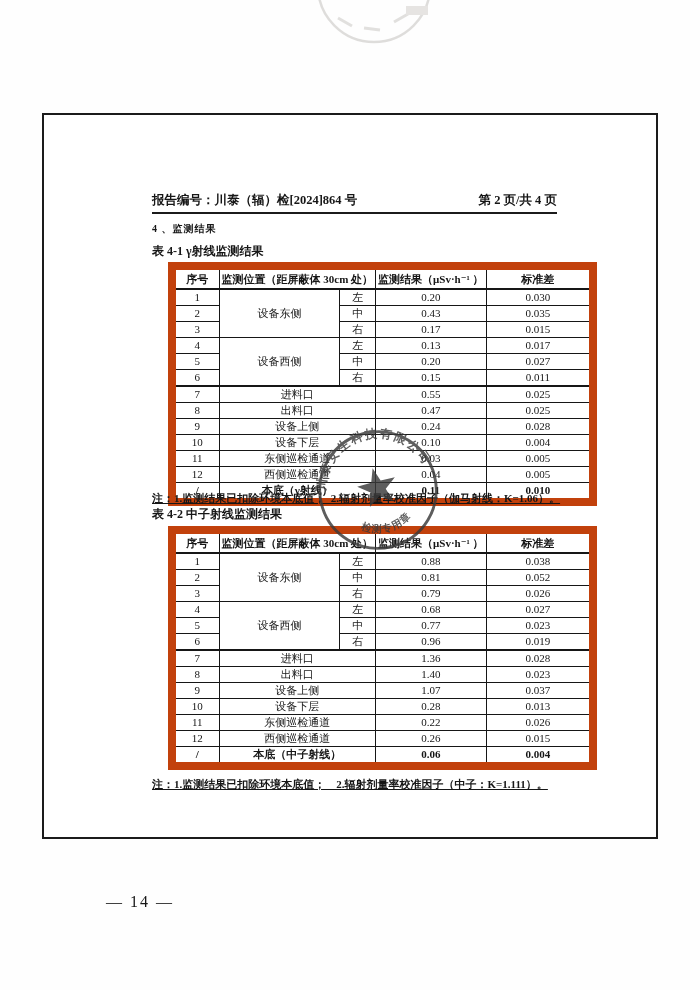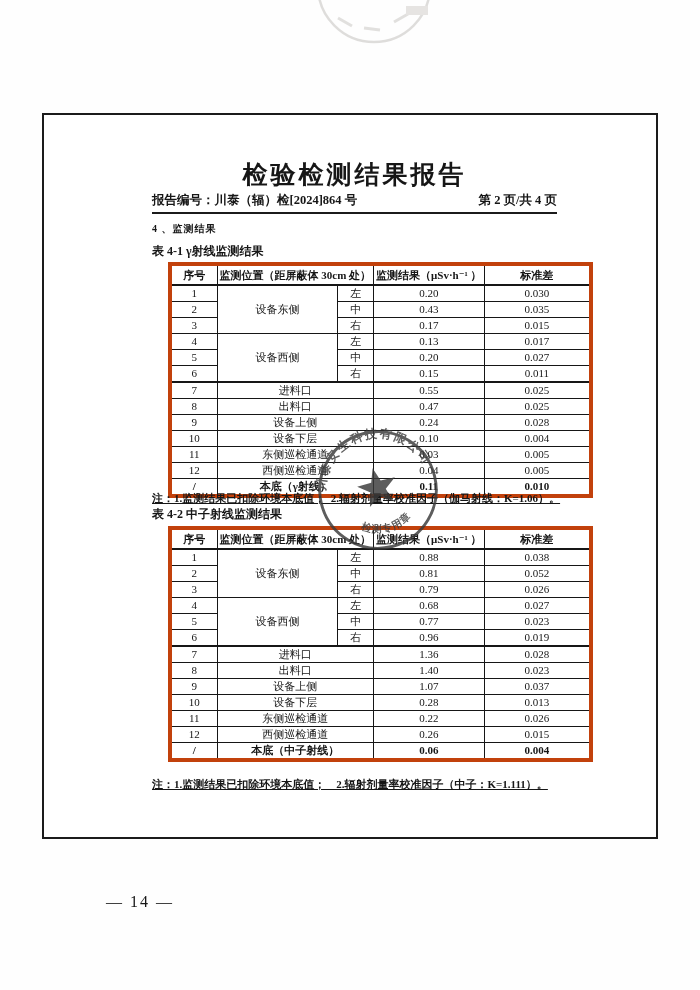--- a/index.html
+++ b/index.html
@@ -29,21 +29,21 @@
   }
   .tbl-caption{
     position:absolute;left:152px;width:405px;
     font-size:12px;font-weight:bold;
   }
   #cap1{top:243px;}
   #cap2{top:506px;}
   .tbl-wrap{position:absolute;left:168px;}
   #tblwrap1{top:262px;}
   #tblwrap2{top:526px;}
-  table.mtable{border-collapse:collapse;table-layout:fixed;border:4px solid #c2410c;}
+  table.mtable{border-collapse:collapse;table-layout:fixed;border:8px solid #c2410c;}
   table.mtable th,table.mtable td{
     border:1px solid #161616;text-align:center;vertical-align:middle;
     font-size:11px;padding:1px 2px;height:13px;line-height:1.15;
     overflow:hidden;white-space:nowrap;
   }
   table.mtable thead th{font-weight:bold;height:16px;border-bottom-width:2px;}
   table.mtable tr.sep td{border-top-width:2px;}
   table.mtable tr.boldrow td{font-weight:bold;}
   .tbl-note{
     position:absolute;left:152px;width:430px;
@@ -64,21 +64,20 @@
     opacity:.28;pointer-events:none;
   }
 </style>
 </head>
 <body>
 
 <div id="paper">
 
   <div class="page-border"></div>
 
-  <div class="doc-title">检验检测结果报告</div>
 
   <div class="head-rule">
     <span>报告编号：川泰（辐）检[2024]864 号</span>
     <span>第 2 页/共 4 页</span>
   </div>
 
   <div class="section-heading">4 、监测结果</div>
 
   <div class="tbl-caption" id="cap1">表 4-1  γ射线监测结果</div>
   <div class="tbl-wrap" id="tblwrap1">

